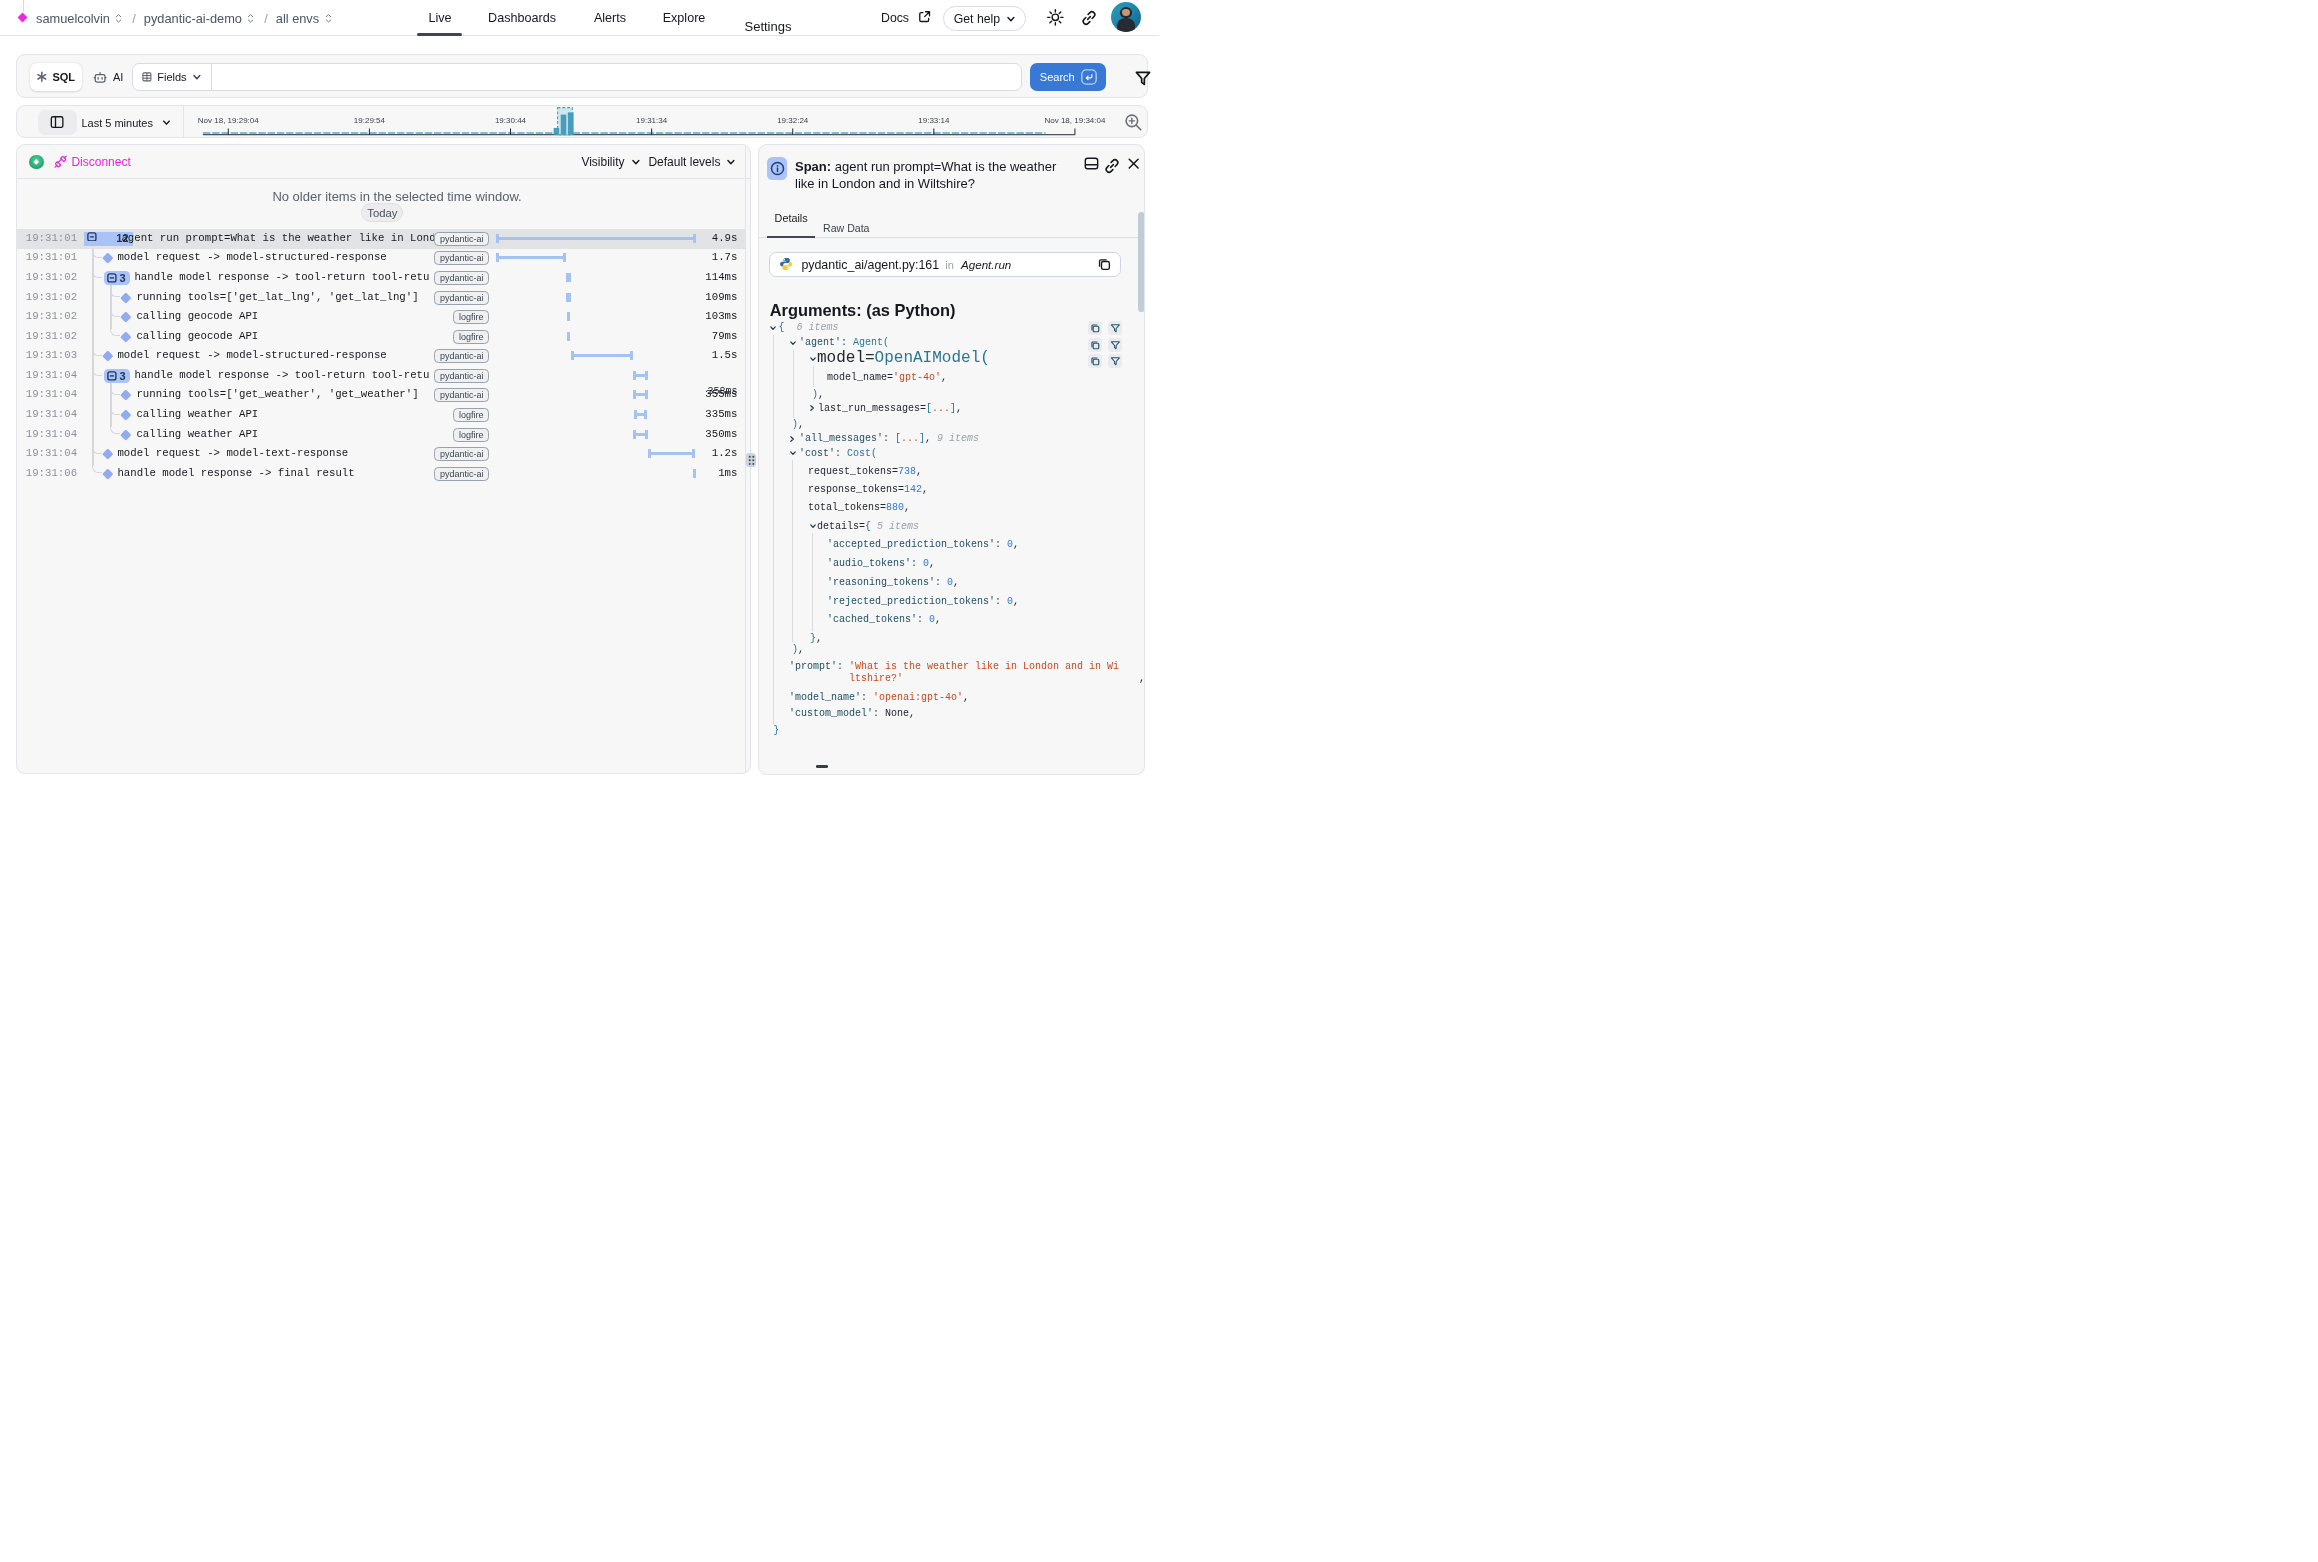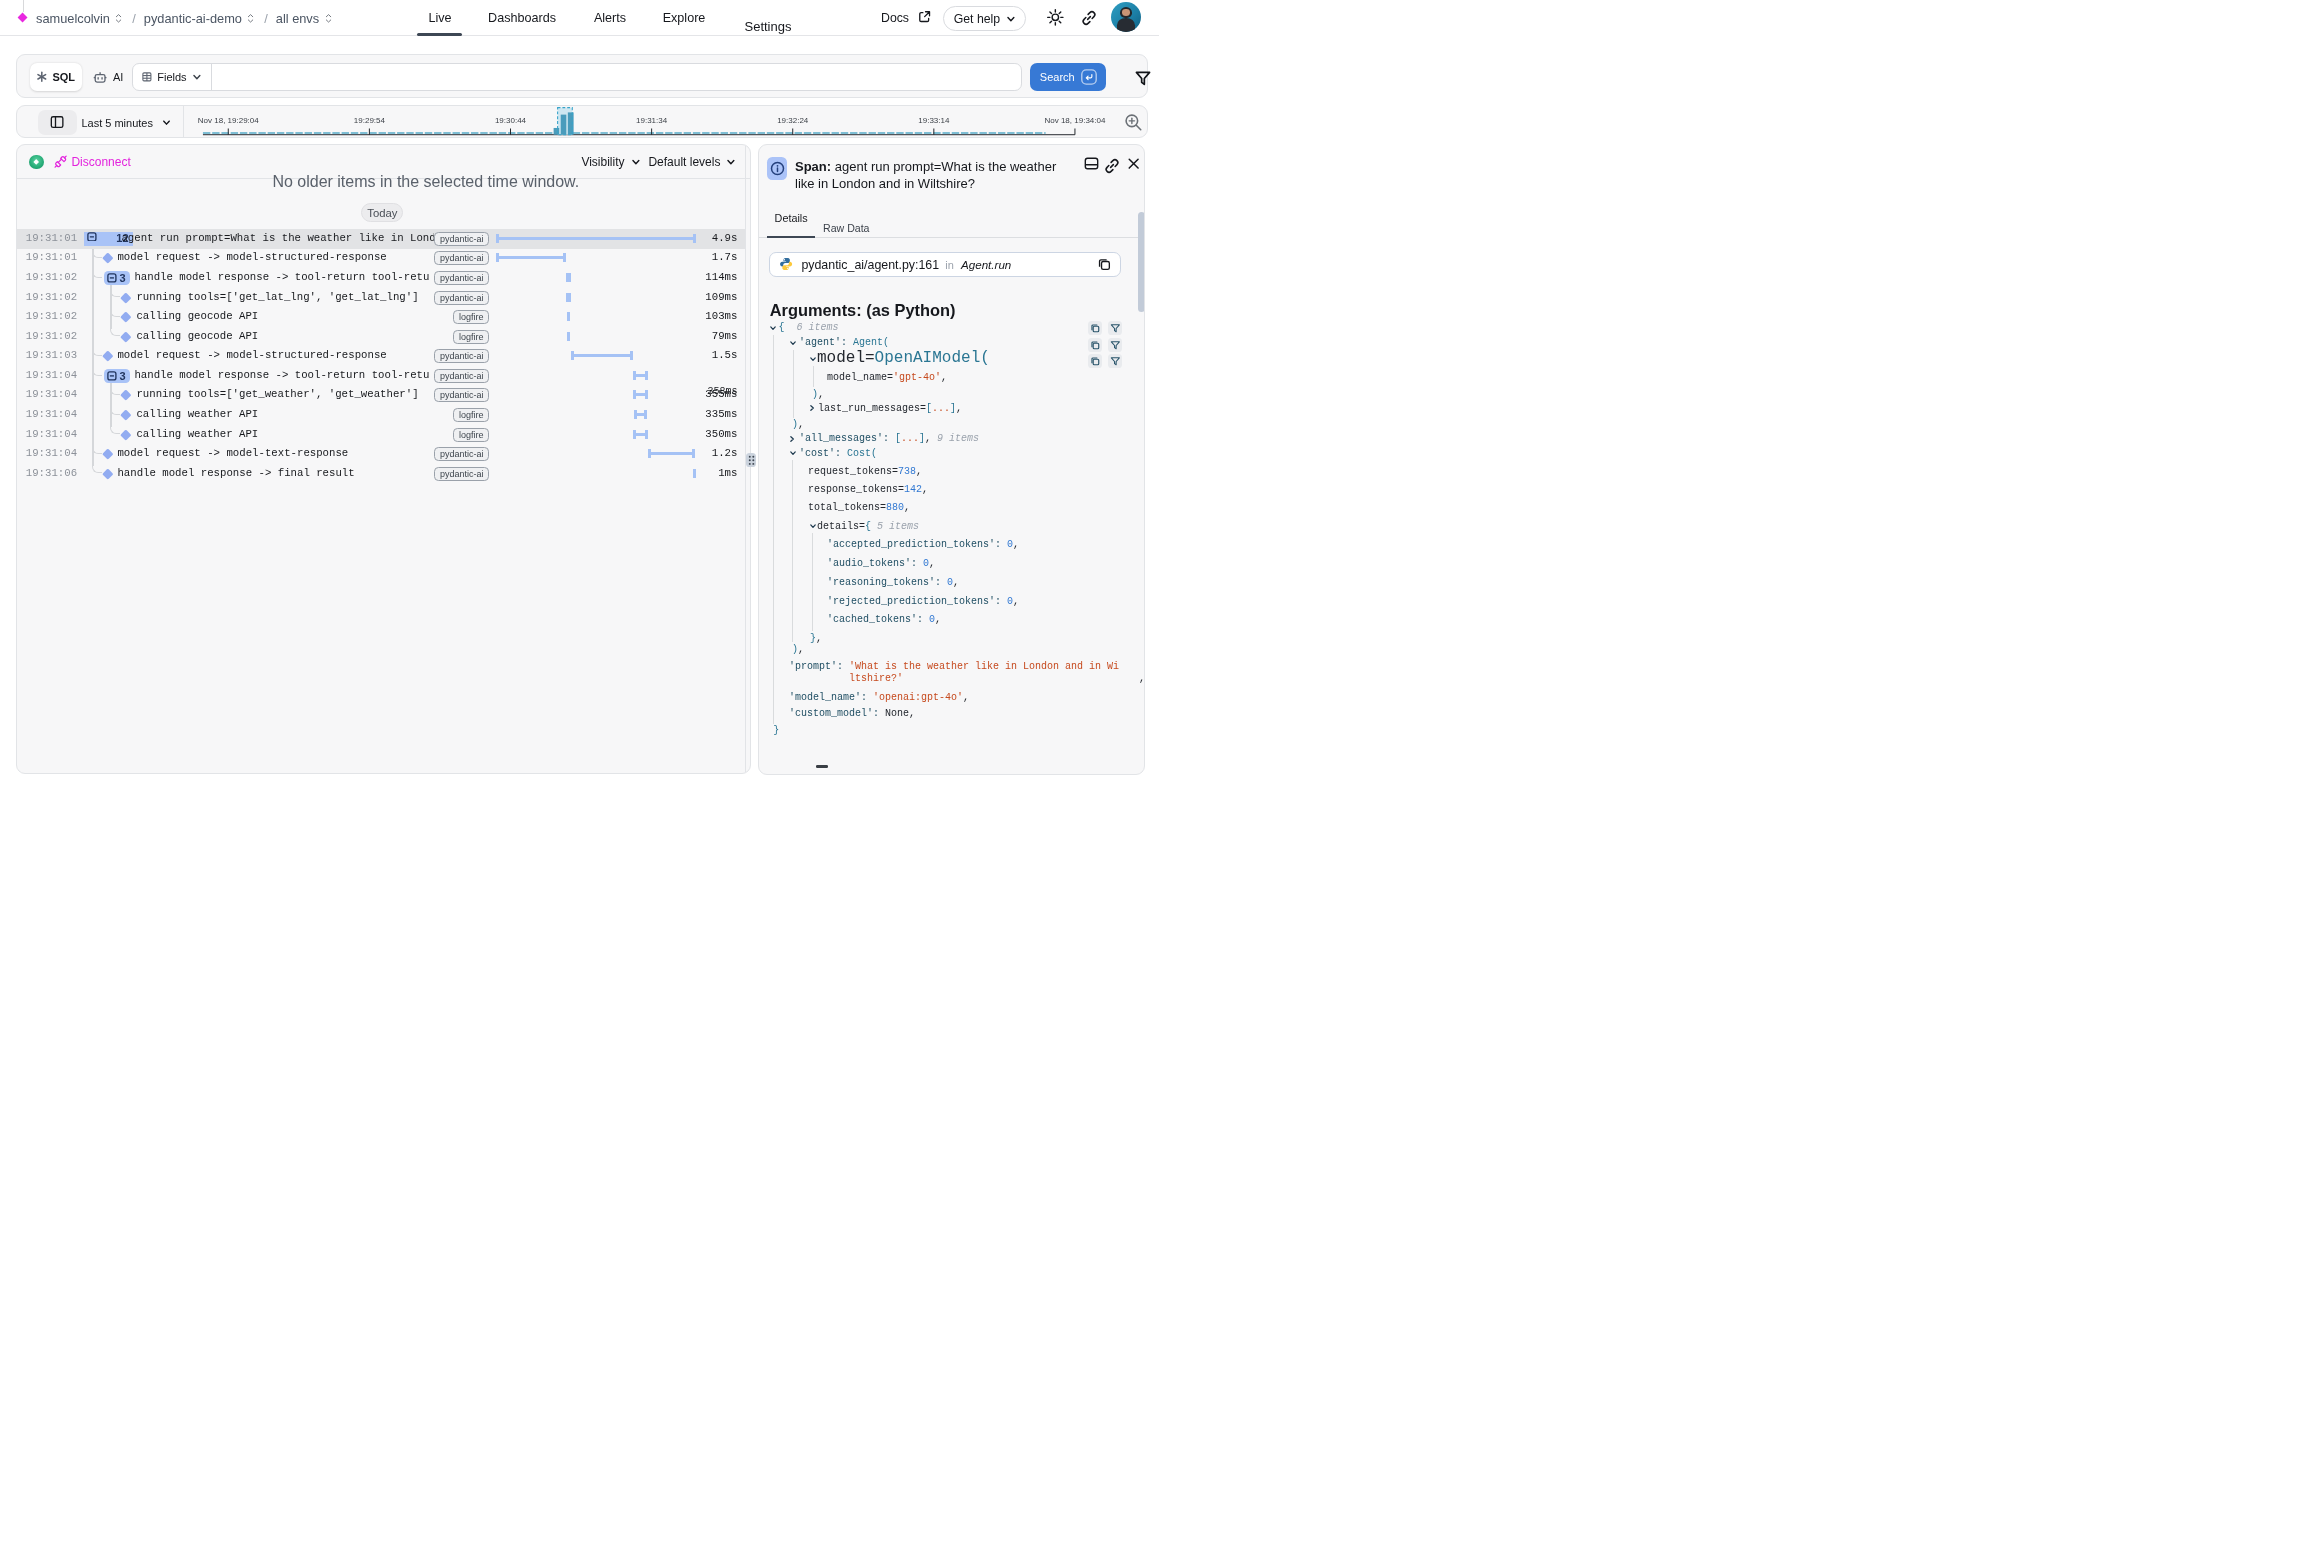--- a/index.html
+++ b/index.html
@@ -161,21 +161,21 @@
         </svg>
       </div>
 <div class="abs" style="left:54px;top:9.8px;font-size:12px;color:#e323dd">Disconnect</div>
 <div class="abs" style="left:564px;top:10.2px;font-size:12px;color:#16181d">Visibility <span style="margin-left:2.7px"><svg width="9.8" height="9.8" viewBox="0 0 11 11" style="vertical-align:-0.9px">
             <path d="M2.2 3.8499999999999996 L5.5 7.48 L8.8 3.8499999999999996" fill="none" stroke="#16181d" stroke-width="1.6" stroke-linecap="round" stroke-linejoin="round"></path>
           </svg></span></div>
 <div class="abs" style="left:631px;top:10.2px;font-size:12px;color:#16181d">Default levels <span style="margin-left:2.7px"><svg width="9.8" height="9.8" viewBox="0 0 11 11" style="vertical-align:-0.9px">
             <path d="M2.2 3.8499999999999996 L5.5 7.48 L8.8 3.8499999999999996" fill="none" stroke="#16181d" stroke-width="1.6" stroke-linecap="round" stroke-linejoin="round"></path>
           </svg></span></div>
 <div class="abs" style="left:728px;top:0;width:0.9px;height:629px;background:#e2e4e7"></div>
-<div class="abs" style="left:255px;top:28px;width:218px;text-align:center;white-space:nowrap;font-size:16px;color:#5a616b">No older items in the selected time window.</div>
+<div class="abs" style="left:255px;top:44px;width:218px;text-align:center;white-space:nowrap;font-size:13px;color:#5a616b">No older items in the selected time window.</div>
 <div class="abs" style="left:344px;top:58px;width:42px;height:19px;background:#ececee;border:0.9px solid #e0e0e3;border-radius:9.8px;display:flex;align-items:center;justify-content:center;font-size:11.3px;color:#4a4f57">Today</div>
 <div class="abs" style="left:75px;top:105px;width:9.8px;height:8px;border-left:1.2px solid #d5d7da;border-bottom:1.2px solid #d5d7da;border-bottom-left-radius:6.2px"></div>
       <div class="abs" style="left:75px;top:125px;width:9.8px;height:8px;border-left:1.2px solid #d5d7da;border-bottom:1.2px solid #d5d7da;border-bottom-left-radius:6.2px"></div>
       <div class="abs" style="left:75px;top:203px;width:9.8px;height:8px;border-left:1.2px solid #d5d7da;border-bottom:1.2px solid #d5d7da;border-bottom-left-radius:6.2px"></div>
       <div class="abs" style="left:75px;top:223px;width:9.8px;height:8px;border-left:1.2px solid #d5d7da;border-bottom:1.2px solid #d5d7da;border-bottom-left-radius:6.2px"></div>
       <div class="abs" style="left:75px;top:301px;width:9.8px;height:8px;border-left:1.2px solid #d5d7da;border-bottom:1.2px solid #d5d7da;border-bottom-left-radius:6.2px"></div>
       <div class="abs" style="left:75px;top:320px;width:9.8px;height:8px;border-left:1.2px solid #d5d7da;border-bottom:1.2px solid #d5d7da;border-bottom-left-radius:6.2px"></div>
       <div class="abs" style="left:75px;top:101px;width:1.2px;height:220px;background:#d5d7da"></div>
       <div class="abs" style="left:93px;top:144px;width:9.8px;height:8px;border-left:1.2px solid #d5d7da;border-bottom:1.2px solid #d5d7da;border-bottom-left-radius:6.2px"></div>
       <div class="abs" style="left:93px;top:164px;width:9.8px;height:8px;border-left:1.2px solid #d5d7da;border-bottom:1.2px solid #d5d7da;border-bottom-left-radius:6.2px"></div>

